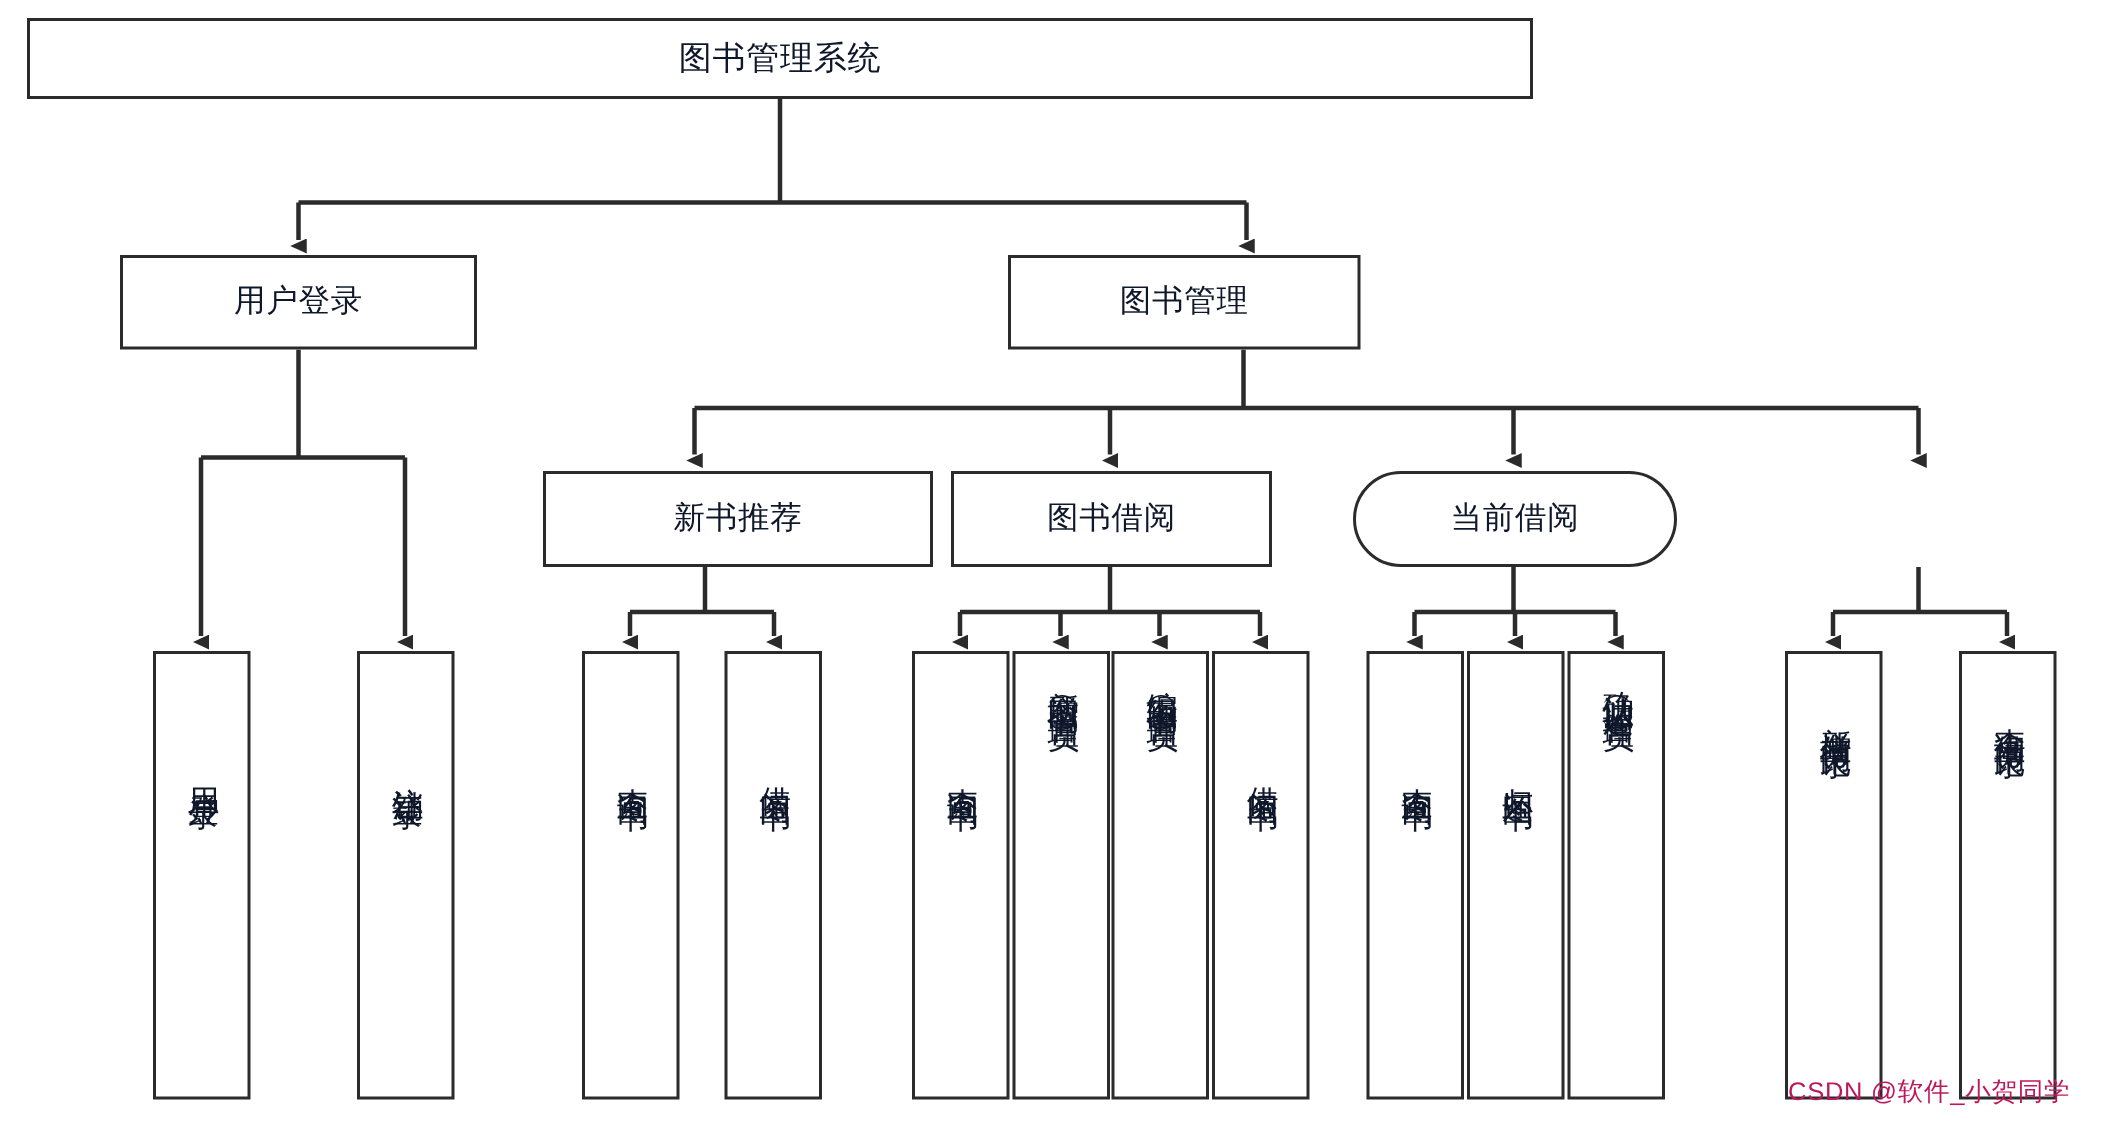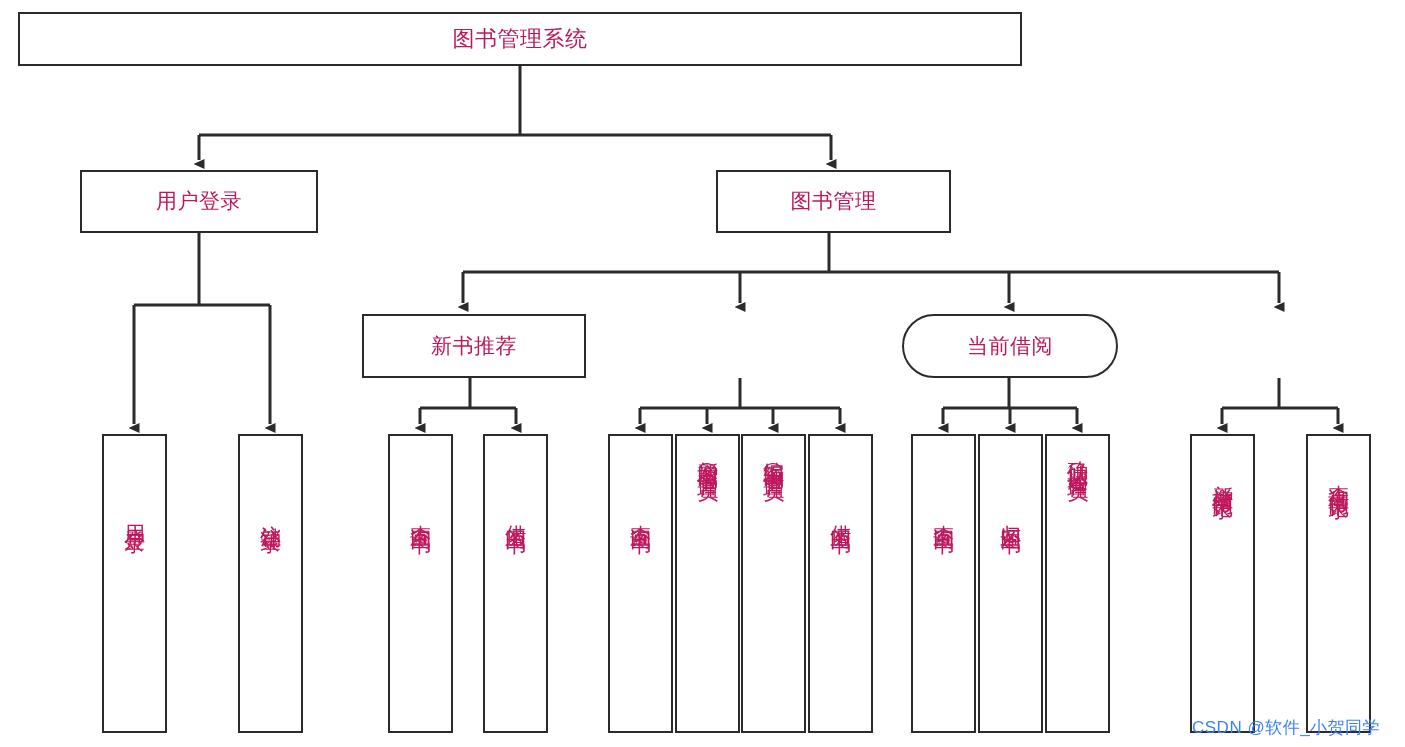--- a/index.html
+++ b/index.html
@@ -26,21 +26,21 @@
     pointer-events: none;
   }
   .node {
     position: absolute;
     box-sizing: border-box;
     border: 2px solid #2b2b2b;
     background: #ffffff;
     display: flex;
     align-items: center;
     justify-content: center;
-    color: #be185d;
+    color: #0f172a;
   }
   .node .label {
     display: block;
     text-align: center;
     line-height: 1.18;
     letter-spacing: 0.5px;
   }
   .node.horiz .label {
     font-size: 21px;
   }
@@ -56,21 +56,21 @@
     writing-mode: vertical-rl;
     text-orientation: upright;
     font-size: 21px;
     line-height: 1.08;
     letter-spacing: 3px;
     white-space: nowrap;
   }
   .watermark {
     position: absolute;
     font-size: 17px;
-    color: #3b82f6;
+    color: #be185d;
     letter-spacing: 0.5px;
     white-space: nowrap;
     user-select: none;
   }
 </style>
 </head>
 <body>
 
 <div id="canvas">
 
@@ -128,28 +128,31 @@
   </svg>
 
   <div class="node root horiz" style="left:18px; top:12px; width:1004px; height:54px;">
     <span class="label">图书管理系统</span>
   </div>
 
   <div class="node horiz" style="left:80px; top:170px; width:238px; height:63px;">
     <span class="label">用户登录</span>
   </div>
 
-  <div class="node horiz" style="left:716px; top:170px; width:235px; height:63px;">
+  <div class="node horiz" style="left:672px; top:170px; width:235px; height:63px;">
     <span class="label">图书管理</span>
   </div>
 
-  <div class="node horiz" style="left:362px; top:314px; width:224px; height:64px;">
+  <div class="node horiz" style="left:362px; top:314px; width:260px; height:64px;">
     <span class="label">新书推荐</span>
   </div>
 
+  <div class="node horiz" style="left:634px; top:314px; width:214px; height:64px;">
+    <span class="label">图书借阅</span>
+  </div>
 
   <div class="node horiz" style="left:902px; top:314px; width:216px; height:64px;border-radius:32px;">
     <span class="label">当前借阅</span>
   </div>
 
 
   <div class="node vert" style="left:102px; top:434px; width:65px; height:299px; padding-top:72px;">
     <span class="label">用户登录</span>
   </div>
 

